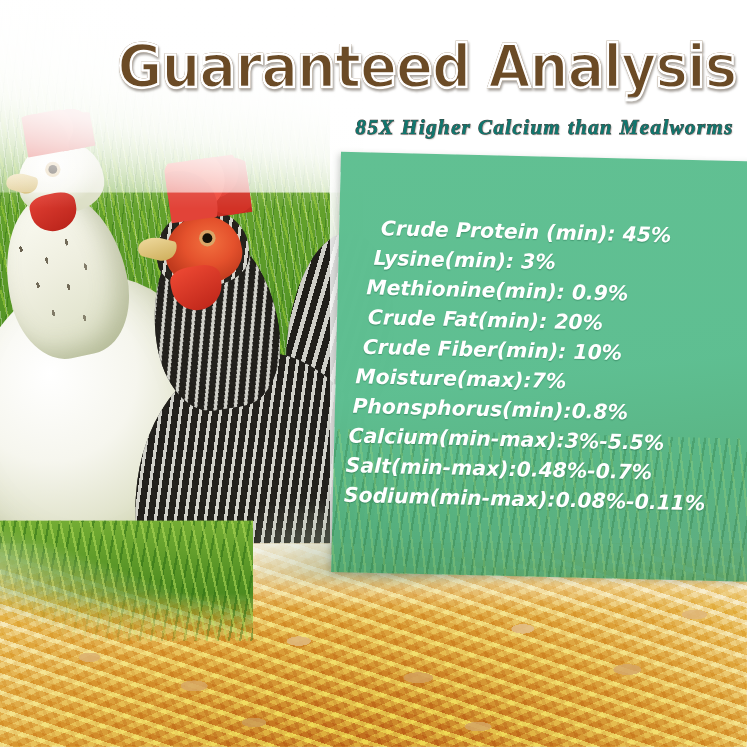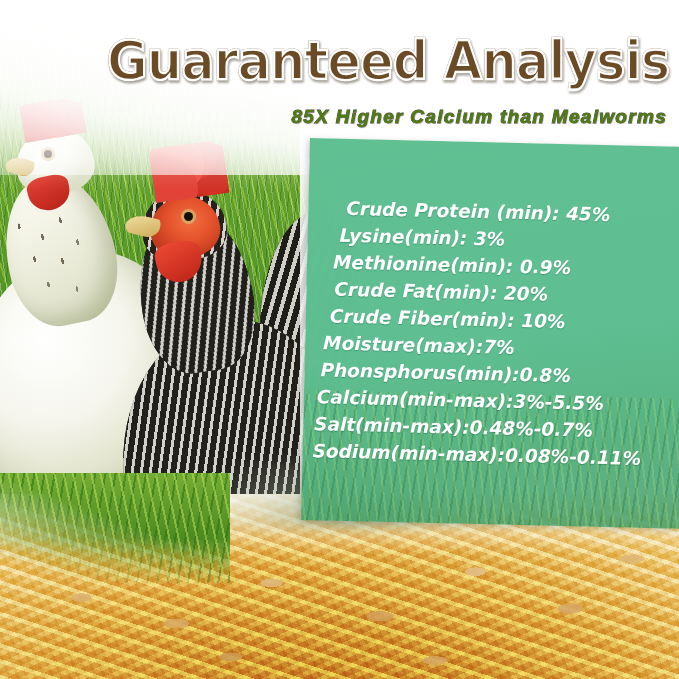--- a/index.html
+++ b/index.html
@@ -291,24 +291,24 @@
     paint-order:stroke fill;
     filter:drop-shadow(1px 2px 1px rgba(90,80,70,.55));
   }
 
   .subtitle-wrap{
     position:absolute;left:0;top:100px;width:679px;height:34px;
     display:flex;align-items:center;justify-content:flex-end;
     padding-right:12px;box-sizing:border-box;
   }
   .subtitle{
-    font-family:Liberation Sans, sans-serif;
+    font-family:Liberation Serif, serif;
     font-style:italic;font-weight:bold;
     font-size:19px;letter-spacing:1.3px;
-    color:#4d7c0f;
+    color:#0f766e;
     white-space:nowrap;
     -webkit-text-stroke:.9px #4a4440;
     paint-order:stroke fill;
     text-shadow:1px 1px 1px rgba(120,115,110,.45);
   }
 
   
   .panel{
     position:absolute;
     left:310px;top:138px;

